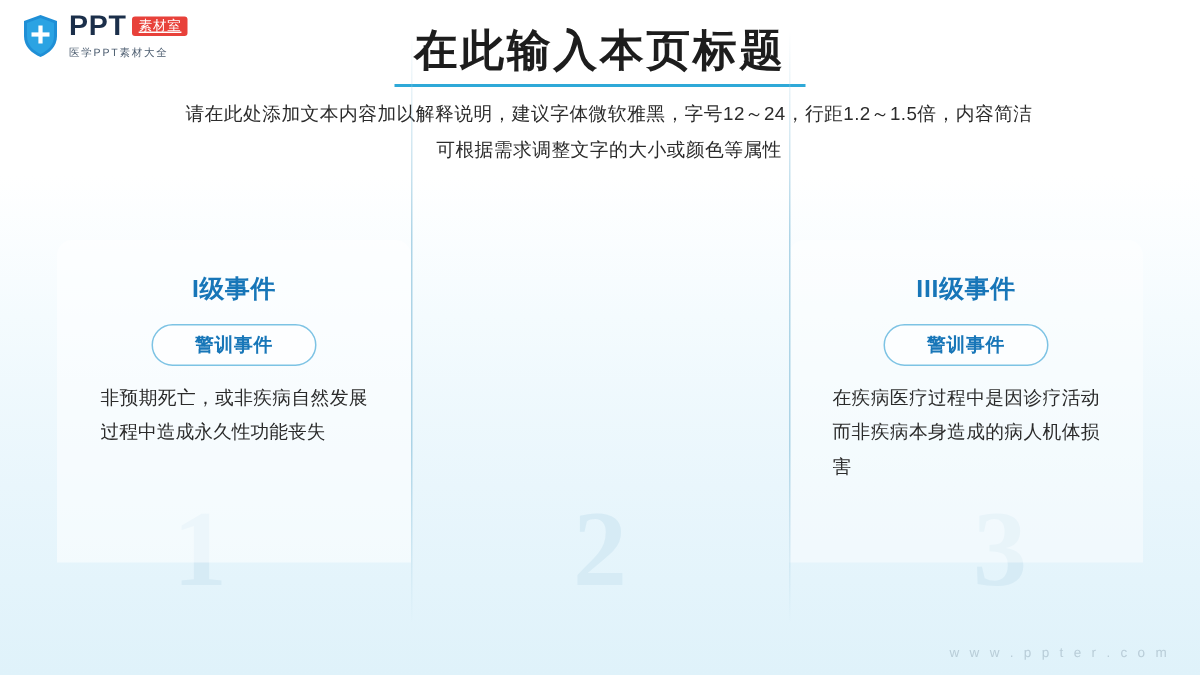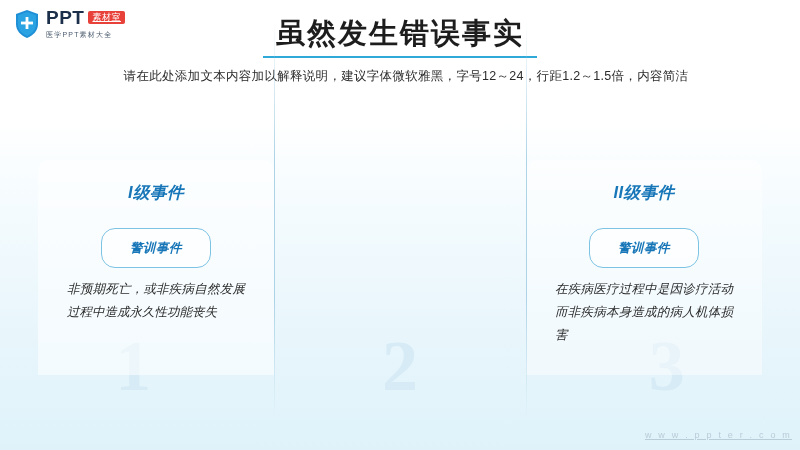--- a/index.html
+++ b/index.html
@@ -72,54 +72,53 @@
   .cards {
     position: absolute; left: 38px; right: 38px; top: 160px;
     display: flex; justify-content: space-between;
   }
   .card {
     position: relative;
     width: 236px; height: 215px;
     background: rgba(255,255,255,0.55);
     border-radius: 10px 10px 0 0;
     padding-top: 22px;
-    font-style: italic;
   }
   .card.mid { background: rgba(255,255,255,0.45); }
   .card-sep {
     position: absolute; top: 20px; bottom: 34px; width: 1px;
     background: linear-gradient(180deg,rgba(160,205,226,0) 0%,rgba(160,205,226,.85) 35%,rgba(160,205,226,.85) 70%,rgba(160,205,226,0) 100%);
   }
   .sep1 { left: 274px; }
   .sep2 { left: 526px; }
   .card-title {
     text-align: center;
     font-size: 16.5px; font-weight: bold; color: #1776b8;
     letter-spacing: .5px;
   }
   .card-pill {
-    margin: 24px auto 0;
-    width: 110px; height: 40px;
+    margin: 12px auto 0;
+    width: 110px; height: 28px;
     border: 1px solid #7dc3e4;
     border-radius: 14px;
     display: flex; align-items: center; justify-content: center;
     font-size: 12.5px; color: #1776b8; font-weight: bold;
     background: rgba(255,255,255,0.6);
     letter-spacing: .5px;
   }
   .card-body {
     margin: 10px auto 0;
     width: 178px;
     font-size: 12.5px; color: #2b2b2b; line-height: 23px;
     text-align: justify;
   }
   
   .footer-url {
-    position: absolute; right: 8px; bottom: 10px;
-    font-size: 9px; color: #b9cdd8; letter-spacing: 2.2px; text-decoration: underline;
+    position: absolute; right: 20px; bottom: 10px;
+    font-size: 9px; color: #b9cdd8; letter-spacing: 2.2px;
   }
 </style>
 </head>
 <body>
 
 <div id="slide">
 
   <div class="logo-wrap">
     <div class="logo-shield">
       <svg width="26" height="30" viewBox="0 0 26 30">
@@ -131,42 +130,43 @@
     </div>
     <div class="logo-text">
       <div class="logo-row1">
         <span class="logo-ppt">PPT</span>
         <span class="logo-badge">素材室</span>
       </div>
       <div class="logo-sub">医学PPT素材大全</div>
     </div>
   </div>
 
-  <div class="title">虽然发生错误事实</div>
+  <div class="title">在此输入本页标题</div>
   <div class="title-underline"></div>
   <div class="subtitle">
     <div>请在此处添加文本内容加以解释说明，建议字体微软雅黑，字号12～24，行距1.2～1.5倍，内容简洁</div>
+    <div>可根据需求调整文字的大小或颜色等属性</div>
   </div>
 
   <div class="ghost-nums">
     <div class="ghost">1</div>
     <div class="ghost">2</div>
     <div class="ghost">3</div>
   </div>
 
   <div class="cards">
 
     <div class="card">
       <div class="card-title">I级事件</div>
       <div class="card-pill">警训事件</div>
       <div class="card-body">非预期死亡，或非疾病自然发展过程中造成永久性功能丧失</div>
     </div>
 
     <div class="card mid">
-      <div class="card-title">II级事件</div>
+      <div class="card-title">III级事件</div>
       <div class="card-pill">警训事件</div>
       <div class="card-body">在疾病医疗过程中是因诊疗活动而非疾病本身造成的病人机体损害</div>
     </div>
 
 
   </div>
 
   <div class="card-sep sep1"></div>
   <div class="card-sep sep2"></div>
 

